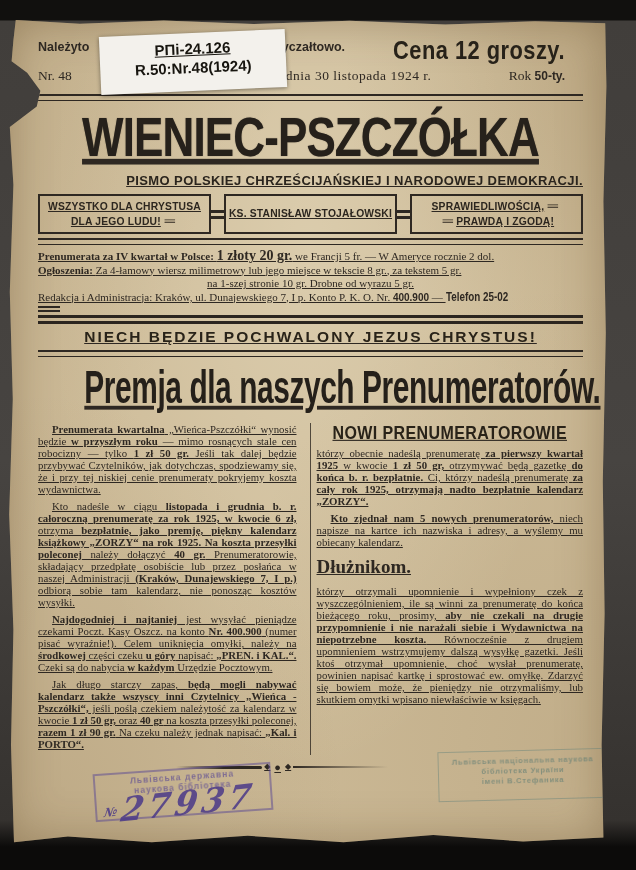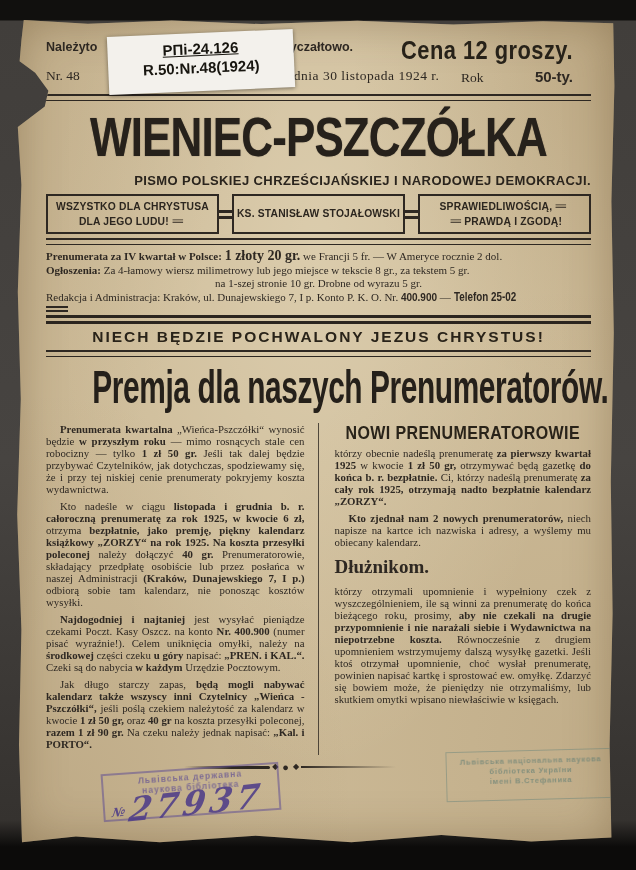--- a/index.html
+++ b/index.html
@@ -1,47 +1,47 @@
 <!DOCTYPE html>
 <html><head>
 <meta charset="utf-8">
 <style>
   html,body{margin:0;padding:0;background:#262422;}
   .stage{position:relative;width:636px;height:870px;overflow:hidden;
     background:linear-gradient(180deg,#11100e 0,#11100e 20px,#413e3b 21px,#474441 460px,#35322f 820px,#0c0b0a 847px,#0c0b0a 100%);
     font-family:"Liberation Serif",serif;}
-  .paper{position:absolute;left:16px;top:20px;width:599px;height:824px;
+  .paper{position:absolute;left:8px;top:20px;width:599px;height:824px;
     background-color:#cdbb98;
     background-image:
       radial-gradient(ellipse at 50% 28%, rgba(255,248,225,.28), rgba(0,0,0,0) 62%),
       radial-gradient(ellipse at 92% 88%, rgba(115,85,40,.12), rgba(0,0,0,0) 45%),
       radial-gradient(ellipse at 6% 97%, rgba(100,70,30,.14), rgba(0,0,0,0) 38%),
       radial-gradient(ellipse at 97% 6%, rgba(110,80,35,.15), rgba(0,0,0,0) 30%),
       linear-gradient(115deg, rgba(95,65,25,.10), rgba(0,0,0,0) 32%);
     box-shadow:inset 0 0 48px rgba(82,56,22,.38);
     clip-path:polygon(1.3% 0,12% .45%,26% .05%,41% .5%,57% .1%,73% .55%,88% .15%,99.7% .4%,
       99.9% 8%,99.4% 22%,99.8% 38%,99.3% 56%,99.6% 72%,99.1% 88%,99.4% 99.2%,
       86% 99.7%,71% 98.9%,56% 99.8%,40% 99%,24% 99.8%,10% 99.1%,1% 99.8%,
       .5% 88%,.9% 74%,.2% 60%,.8% 46%,.3% 33%,.9% 20%,.3% 13%,
       4.8% 10.5%,5.4% 8.6%,3.2% 6.4%,.6% 5%,.9% 2.5%);
-    color:#2e2822;}
+    color:#2e2822;text-decoration:underline;}
   .content{position:relative;padding:18px 24px 0 30px;}
 
   
   .hdr1{position:relative;height:30px;font-size:0;}
   .hdr1 .frag{position:absolute;top:2px;font-family:"Liberation Sans",sans-serif;font-weight:700;font-size:12.5px;}
   .hdr1 .fragA{left:0;}
   .hdr1 .fragB{left:239px;}
   .price{position:absolute;right:18px;top:-2px;font-family:"Liberation Sans",sans-serif;font-weight:700;
     font-size:23px;letter-spacing:.5px;transform:scale(.95,1.1);transform-origin:right top;color:#272219;}
   .hdr2{position:relative;height:22px;font-size:13.5px;}
   .hdr2 .issue{position:absolute;left:0;top:0;}
   .hdr2 .date{position:absolute;left:197px;top:0;letter-spacing:.5px;}
   .hdr2 .year{position:absolute;right:18px;top:0;}
-  .hdr2 .year b{font-family:"Liberation Sans",sans-serif;font-size:15px;margin-left:48px;}
+  .hdr2 .year b{font-family:"Liberation Sans",sans-serif;font-size:12px;}
 
   .rule-a{height:4px;border-top:2.5px solid #2e2822;border-bottom:1.6px solid #2e2822;margin:4px 0;}
   .rule-b{height:3px;border-top:3px solid #2b251f;border-bottom:3px solid #2b251f;margin:3px 0;}
   .mini-rule{width:22px;height:2px;border-top:2px solid #2e2822;border-bottom:2px solid #2e2822;margin:2px 0 1px 0;}
 
   .masthead{margin:2px 0 0 0;height:56px;text-align:center;white-space:nowrap;
     font-family:"Liberation Sans",sans-serif;font-weight:700;font-size:50px;letter-spacing:-1px;
     color:#26211b;transform:scale(.88,1.1);transform-origin:center top;text-shadow:0 0 1px rgba(38,33,27,.55);}
   .subtitle{text-align:right;font-family:"Liberation Sans",sans-serif;font-weight:700;
     font-size:13px;letter-spacing:.4px;margin:12px 0 6px 0;white-space:nowrap;color:#2a241d;}
@@ -64,21 +64,21 @@
   .rich-tel{display:inline-block;font-family:"Liberation Sans",sans-serif;font-weight:700;font-size:12px;transform:scaleX(.82);transform-origin:left center;}
 
   .banner{margin:4px 0 3px 0;text-align:center;font-family:"Liberation Sans",sans-serif;font-weight:700;
     font-size:15.5px;letter-spacing:2px;white-space:nowrap;color:#292319;}
   .headline{margin:4px 0 0 0;height:56px;text-align:center;white-space:nowrap;
     font-family:"Liberation Sans",sans-serif;font-weight:700;font-size:36px;letter-spacing:-.5px;
     color:#25201a;transform:scale(.83,1.28);transform-origin:center top;}
 
   .cols{display:flex;margin-top:6px;}
   .col-l{width:50%;padding-right:13px;border-right:1.5px solid rgba(46,40,32,.8);box-sizing:border-box;}
-  .col-r{width:50%;padding-left:16px;box-sizing:border-box;}
+  .col-r{width:50%;padding-left:6px;box-sizing:border-box;}
   .cols p{margin:0 0 5px 0;font-size:10.8px;line-height:12px;text-align:justify;}
   .cols p.ind{text-indent:14px;}
   .col-r h3{margin:0 0 6px 0;text-align:center;font-family:"Liberation Sans",sans-serif;font-weight:700;
     font-size:16px;letter-spacing:.4px;transform:scaleY(1.12);transform-origin:center top;white-space:nowrap;color:#292319;}
   .col-r h4{margin:8px 0 7px 0;text-align:left;font-family:"Liberation Serif",serif;font-weight:700;font-size:19px;}
 
   .divider-orn{display:flex;align-items:center;width:212px;margin:8px 0 0 138px;color:#2e2822;}
   .divider-orn .ln1{flex:1;height:3px;background:linear-gradient(90deg,rgba(46,40,34,0),#2e2822 55%,#2e2822);border-radius:2px;}
   .divider-orn .ln2{flex:1.1;height:1.5px;background:linear-gradient(90deg,#2e2822,rgba(46,40,34,0));}
   .divider-orn .g{font-size:8px;line-height:8px;padding:0 2px;}
@@ -171,21 +171,21 @@
       <div class="cols">
         <div class="col-l">
           <p class="ind"><span class="rich-b">Prenumerata kwartalna</span><span> „Wieńca-Pszczółki“ wynosić będzie </span><span class="rich-b">w przyszłym roku</span><span> — mimo rosnących stale cen robocizny — tylko </span><span class="rich-b">1 zł 50 gr.</span><span> Jeśli tak dalej będzie przybywać Czytelników, jak dotychczas, spodziewamy się, że i przy tej niskiej cenie prenumeraty pokryjemy koszta wydawnictwa.</span></p>
           <p class="ind"><span>Kto nadeśle w ciągu </span><span class="rich-b">listopada i grudnia b. r. całoroczną prenumeratę za rok 1925, w kwocie 6 zł,</span><span> otrzyma </span><span class="rich-b">bezpłatnie, jako premję, piękny kalendarz książkowy „ZORZY“ na rok 1925. Na koszta przesyłki poleconej</span><span> należy dołączyć </span><span class="rich-b">40 gr.</span><span> Prenumeratorowie, składający przedpłatę osobiście lub przez posłańca w naszej Administracji </span><span class="rich-b">(Kraków, Dunajewskiego 7, I p.)</span><span> odbiorą sobie tam kalendarz, nie ponosząc kosztów wysyłki.</span></p>
           <p class="ind"><span class="rich-b">Najdogodniej i najtaniej</span><span> jest wysyłać pieniądze czekami Poczt. Kasy Oszcz. na konto </span><span class="rich-b">Nr. 400.900</span><span> (numer pisać wyraźnie!). Celem uniknięcia omyłki, należy na </span><span class="rich-b">środkowej</span><span> części czeku </span><span class="rich-b">u góry</span><span> napisać: </span><span class="rich-b">„PREN. i KAL.“.</span><span> Czeki są do nabycia </span><span class="rich-b">w każdym</span><span> Urzędzie Pocztowym.</span></p>
           <p class="ind"><span>Jak długo starczy zapas, </span><span class="rich-b">będą mogli nabywać kalendarz także wszyscy inni Czytelnicy „Wieńca - Pszczółki“,</span><span> jeśli poślą czekiem należytość za kalendarz w kwocie </span><span class="rich-b">1 zł 50 gr,</span><span> oraz </span><span class="rich-b">40 gr</span><span> na koszta przesyłki poleconej, </span><span class="rich-b">razem 1 zł 90 gr.</span><span> Na czeku należy jednak napisać: </span><span class="rich-b">„Kal. i PORTO“.</span></p>
         </div>
         <div class="col-r">
           <h3>NOWI PRENUMERATOROWIE</h3>
           <p><span>którzy obecnie nadeślą prenumeratę </span><span class="rich-b">za pierwszy kwartał 1925</span><span> w kwocie </span><span class="rich-b">1 zł 50 gr,</span><span> otrzymywać będą gazetkę </span><span class="rich-b">do końca b. r. bezpłatnie.</span><span> Ci, którzy nadeślą prenumeratę </span><span class="rich-b">za cały rok 1925, otrzymają nadto bezpłatnie kalendarz „ZORZY“.</span></p>
-          <p class="ind"><span class="rich-b">Kto zjednał nam 2 nowych prenumeratorów,</span><span> niech napisze na kartce ich nazwiska i adresy, a wyślemy mu obiecany kalendarz.</span></p>
+          <p class="ind"><span class="rich-b">Kto zjednał nam 5 nowych prenumeratorów,</span><span> niech napisze na kartce ich nazwiska i adresy, a wyślemy mu obiecany kalendarz.</span></p>
           <h4>Dłużnikom.</h4>
           <p><span>którzy otrzymali upomnienie i wypełniony czek z wyszczególnieniem, ile są winni za prenumeratę do końca bieżącego roku, prosimy, </span><span class="rich-b">aby nie czekali na drugie przypomnienie i nie narażali siebie i Wydawnictwa na niepotrzebne koszta.</span><span> Równocześnie z drugiem upomnieniem wstrzymujemy dalszą wysyłkę gazetki. Jeśli ktoś otrzymał upomnienie, choć wysłał prenumeratę, powinien napisać kartkę i sprostować ew. omyłkę. Zdarzyć się bowiem może, że pieniędzy nie otrzymaliśmy, lub skutkiem omytki wpisano niewłaściwie w księgach.</span></p>
         </div>
       </div>
 
       <div class="divider-orn">
         <span class="ln1"></span>
         <span class="g">◆</span>
         <span class="g dot">●</span>
         <span class="g">◆</span>

